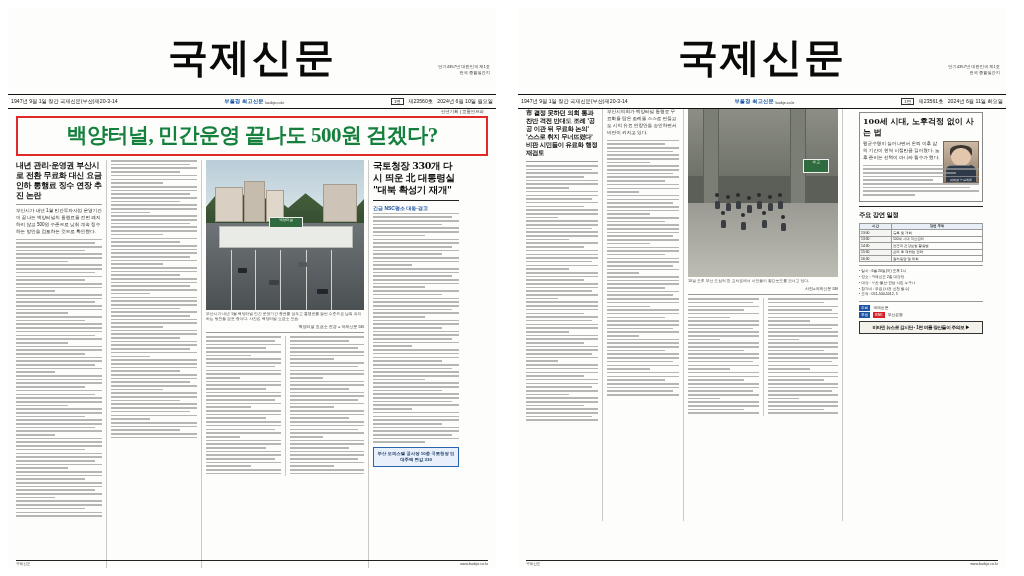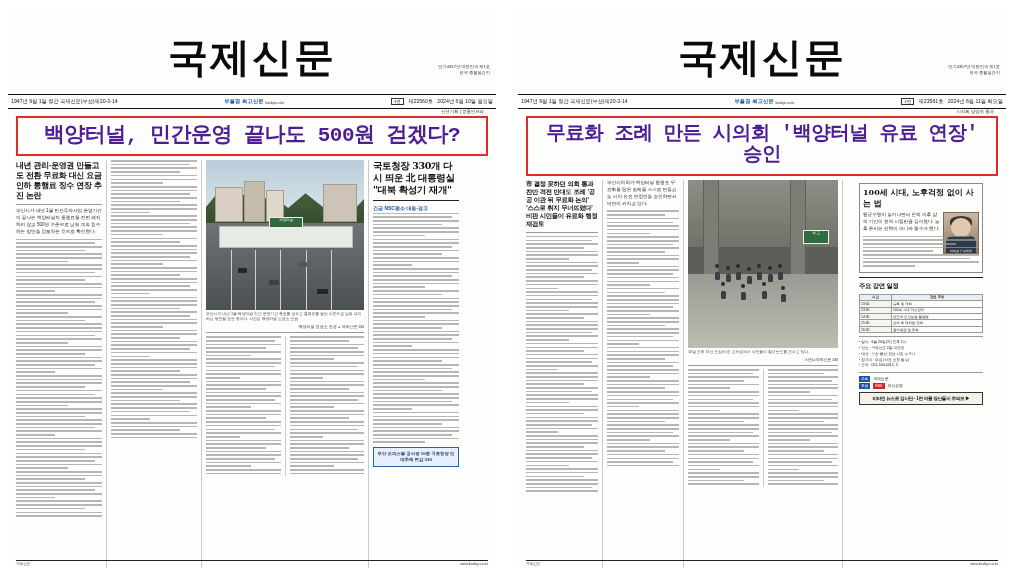--- a/index.html
+++ b/index.html
@@ -99,24 +99,24 @@
     top: -7px;
     font-size: 4.4px;
     color: #333;
   }
   .headline-box {
     border: 2px solid #e02a2a;
     padding: 6px 4px 7px 4px;
     text-align: center;
   }
   .headline-box .hl {
-    font-family: Liberation Mono, monospace;
+    font-family: Liberation Serif, serif;
     font-weight: bold;
     font-size: 21px;
-    color: #4c1d95;
+    color: #15803d;
     letter-spacing: -.5px;
     line-height: 1.1;
   }
   #page-right .headline-box .hl { font-size: 19.5px; }
 
   
   .body {
     position: relative;
     margin: 0 8px;
     display: flex;
@@ -386,21 +386,21 @@
     <div class="headline-wrap">
       <div class="headline-kicker">신년기획 | 교통인프라</div>
       <div class="headline-box">
         <div class="hl">백양터널, 민간운영 끝나도 500원 걷겠다?</div>
       </div>
     </div>
 
     <div class="body">
 
       <div class="col" style="width:86px">
-        <div class="subhead small">내년 관리·운영권 만들고도 전환 무료화 대신 요금인하 통행료 징수 연장 추진 논란</div>
+        <div class="subhead small">내년 관리·운영권 부산시로 전환 무료화 대신 요금인하 통행료 징수 연장 추진 논란</div>
         <div class="hr-thin"></div>
         <div class="lede">부산시가 내년 1월 민간투자사업 운영기간이 끝나는 백양터널의 통행료를 전면 폐지하지 않고 500원 수준으로 낮춰 계속 징수하는 방안을 검토하는 것으로 확인됐다.</div>
         <div class="lines">
           <i></i>
             <i class="s92"></i>
             <i></i>
             <i class="s80"></i>
             <i></i>
             <i></i>
             <i class="s60"></i>
@@ -768,26 +768,20 @@
         </span>
       </div>
       <div class="f-right">
         <span class="f-boxed">1면</span>
         <span>제23561호</span>
         &nbsp;
         <span>2024년 6월 11일 화요일</span>
       </div>
     </div>
 
-    <div class="headline-wrap">
-      <div class="headline-kicker">시의회 상임위 통과</div>
-      <div class="headline-box">
-        <div class="hl">무료화 조례 만든 시의회 '백양터널 유료 연장' 승인</div>
-      </div>
-    </div>
 
     <div class="body">
 
       <div class="col" style="width:72px">
         <div class="subhead tiny">市 결정 못하던 의회 통과 찬반 격전 반대도 조례 '공공 이관 뒤 무료화 논의' '스스로 취지 무너뜨렸다' 비판 시민들이 유료화 행정 재검토</div>
         <div class="hr-thin"></div>
         <div class="lines">
           <i></i>
             <i class="s92"></i>
             <i></i>

